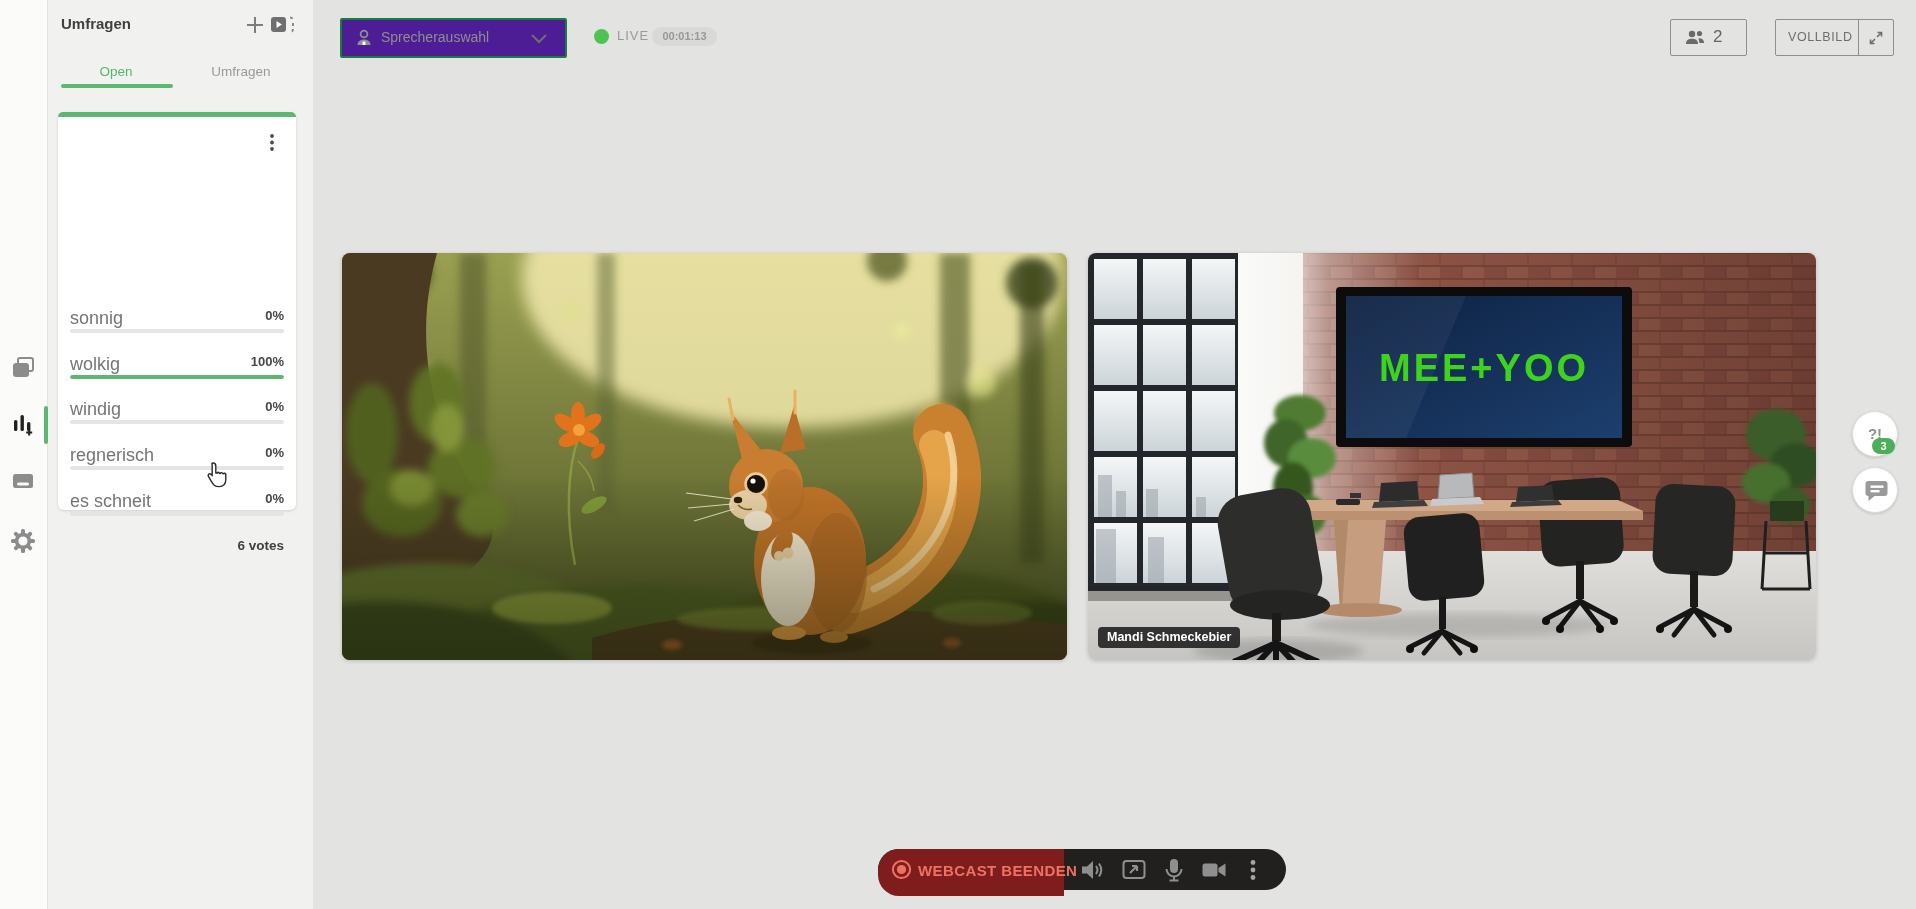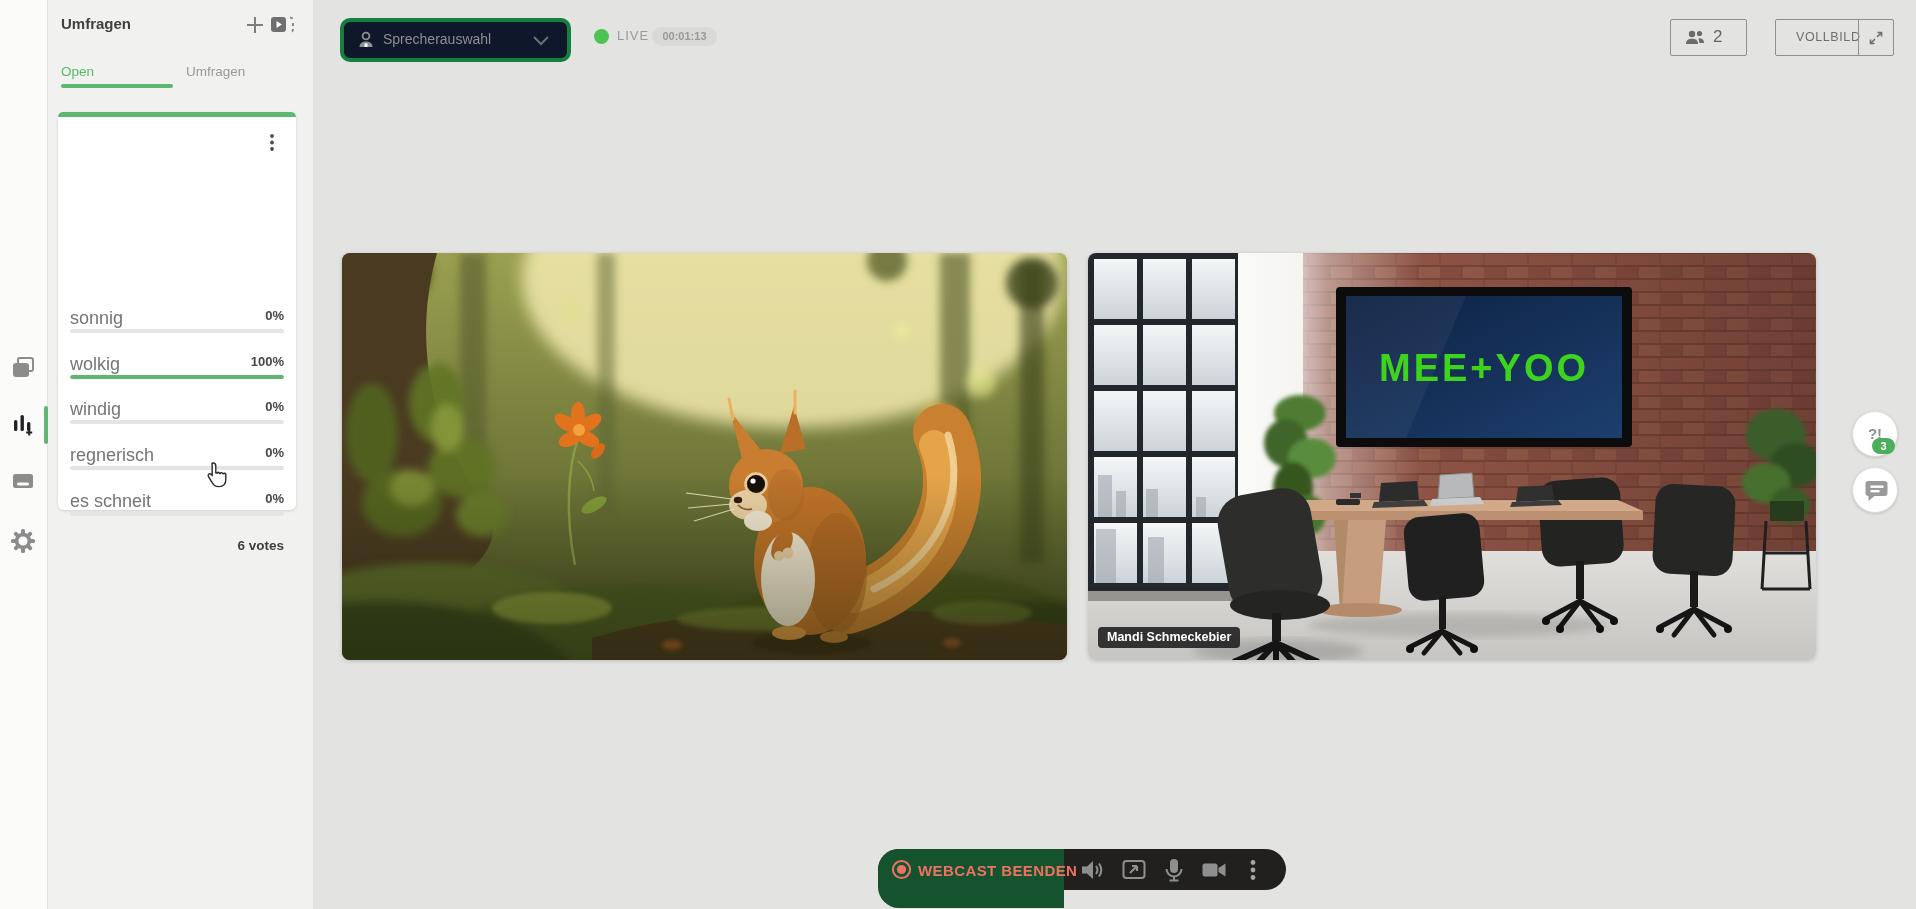--- a/index.html
+++ b/index.html
@@ -6,55 +6,55 @@
   body{width:1916px;height:909px;position:relative;overflow:hidden;
        background:#e3e3e2;font-family:"Liberation Sans",sans-serif;color:#444}
   .abs{position:absolute}
   
   .rail{left:0;top:0;width:47px;height:909px;background:#fbfbfa;border-right:1px solid #e2e2e0;z-index:6}
   .rail-btn{left:10px;width:26px;height:26px;cursor:pointer}
   .rail-active-bar{left:44px;width:4px;height:38px;background:#5cb870;border-radius:2px;z-index:7}
   
   .panel{left:36px;top:0;width:277px;height:909px;background:#f1f1f0;z-index:5}
   .panel-title{left:25px;top:15px;font-size:15px;font-weight:bold;color:#3f3f3f}
-  .tab{top:64px;width:110px;font-size:13.5px;cursor:pointer}
+  .tab{top:64px;width:110px;text-align:center;font-size:13.5px;cursor:pointer}
   .tab-underline{left:25px;top:84px;width:112px;height:4px;background:#5cb870;border-radius:2px}
   .card{left:22px;top:112px;width:238px;height:398px;background:#fff;border-radius:6px;
         box-shadow:0 1px 3px rgba(0,0,0,.14)}
   .card-top{left:0;top:0;width:238px;height:5px;background:#5cb870;border-radius:6px 6px 0 0}
   .q{left:12px;top:24px;width:185px;font-size:15px;font-weight:bold;color:#4a4a4a;line-height:22px}
   .kebab{left:202px;top:16px;width:24px;height:30px;cursor:pointer;text-align:center}
   .opt-label{left:12px;font-size:18px;color:#757575}
   .opt-pct{left:12px;width:214px;text-align:right;font-size:13px;font-weight:bold;color:#474747}
   .bar{left:12px;width:214px;height:4px;background:#e4e4e3;border-radius:2px;overflow:hidden}
   .fill{height:4px;background:#5cb870;border-radius:2px}
   .votes{left:12px;top:426px;width:214px;text-align:right;font-size:13.5px;font-weight:bold;color:#3f3f3f}
   .send-btn{left:12px;top:458px;width:214px;height:41px;background:#57b768;border:none;border-radius:4px;
             color:#fff;font-weight:bold;font-size:13px;line-height:16px;cursor:pointer;font-family:inherit}
   
-  .dropdown{left:340px;top:18px;width:223px;height:36px;background:#0f172a;border:4px solid #15803d;
-            border-radius:10px;cursor:pointer}
+  .dropdown{left:340px;top:18px;width:223px;height:36px;background:#4c1d95;border:2px solid #15803d;
+            border-radius:2px;cursor:pointer}
   .dd-label{left:39px;top:9px;font-size:14px;color:#8f8f8f}
   .live-label{left:617px;top:28px;font-size:13px;color:#9a9a9a;letter-spacing:1px}
   .timer{left:652px;top:27px;width:65px;height:19px;background:#d9d9d8;border-radius:10px;
          font-size:11px;font-weight:bold;color:#989898;text-align:center;line-height:19px}
   .tr-box{top:19px;height:35px;border:1px solid #8f8f8f;border-radius:2px;cursor:pointer;background:transparent}
   
   .video{top:253px;height:407px;border-radius:8px;overflow:hidden;box-shadow:0 1px 4px rgba(0,0,0,.18)}
   .name-tag{left:10px;top:374px;height:21px;line-height:21px;padding:0 9px;background:rgba(28,28,28,.88);
             border-radius:4px;color:#fff;font-size:12.5px;font-weight:bold}
   
   .float-btn{left:1852px;width:44px;height:44px;border-radius:50%;background:#fff;border:1px solid #dcdcdc;
              box-shadow:0 1px 3px rgba(0,0,0,.15);cursor:pointer;text-align:center;z-index:8}
   .qa-text{width:44px;line-height:44px;font-size:15px;font-weight:bold;color:#8f8f8f}
   .badge{left:1872px;top:438px;width:23px;height:16px;background:#4cae5a;border-radius:8px;color:#fff;
          font-size:11px;font-weight:bold;text-align:center;line-height:16px;z-index:9}
   
   .ctrl{left:878px;top:849px;width:408px;height:41px;background:#21201f;border-radius:21px;z-index:8}
-  .ctrl-left{left:0;top:0;width:186px;height:59px;background:#14532d;border-radius:21px 0 0 21px;cursor:pointer}
+  .ctrl-left{left:0;top:0;width:186px;height:47px;background:#7f1d1d;border-radius:21px 0 0 21px;cursor:pointer}
   .end-label{left:40px;top:13px;font-size:15px;font-weight:bold;color:#ed7263;letter-spacing:.4px;white-space:nowrap}
   .ctrl-icon{top:7px;width:28px;height:28px;cursor:pointer}
   svg{display:block}
 </style>
 </head>
 <body>
 
 <div class="abs rail">
   <div class="abs rail-btn" style="top:355px">
     <svg width="26" height="26" viewBox="0 0 26 26">
@@ -192,21 +192,21 @@
       <circle cx="8" cy="6" r="3.2" fill="#6a6a6a"></circle>
       <path d="M2 16 C2 11.8 5 10.8 8 10.8 C11 10.8 14 11.8 14 16 Z" fill="#6a6a6a"></path>
       <circle cx="15.5" cy="5.5" r="2.6" fill="#6a6a6a"></circle>
       <path d="M14.5 10.2 C17.5 10.2 20 11.4 20 15 L15.5 15" fill="#6a6a6a"></path>
     </svg>
   </div>
   <div class="abs" style="left:42px;top:7px;font-size:17px;color:#646464">2</div>
 </div>
 
 <div class="abs tr-box" style="left:1775px;width:117px">
-  <div class="abs" style="left:20px;top:10px;font-size:12.5px;color:#6e6e6e;letter-spacing:.6px">VOLLBILD</div>
+  <div class="abs" style="left:12px;top:10px;font-size:12.5px;color:#6e6e6e;letter-spacing:.6px">VOLLBILD</div>
   <div class="abs" style="left:82px;top:0;width:1px;height:35px;background:#8f8f8f"></div>
   <div class="abs" style="left:92px;top:10px">
     <svg width="16" height="16" viewBox="0 0 16 16">
       <path d="M9.5 2.5 H13.5 V6.5 M13.5 2.5 L9 7" fill="none" stroke="#6e6e6e" stroke-width="1.6"></path>
       <path d="M6.5 13.5 H2.5 V9.5 M2.5 13.5 L7 9" fill="none" stroke="#6e6e6e" stroke-width="1.6"></path>
     </svg>
   </div>
 </div>
 
 <div class="abs video" style="left:342px;width:725px">

